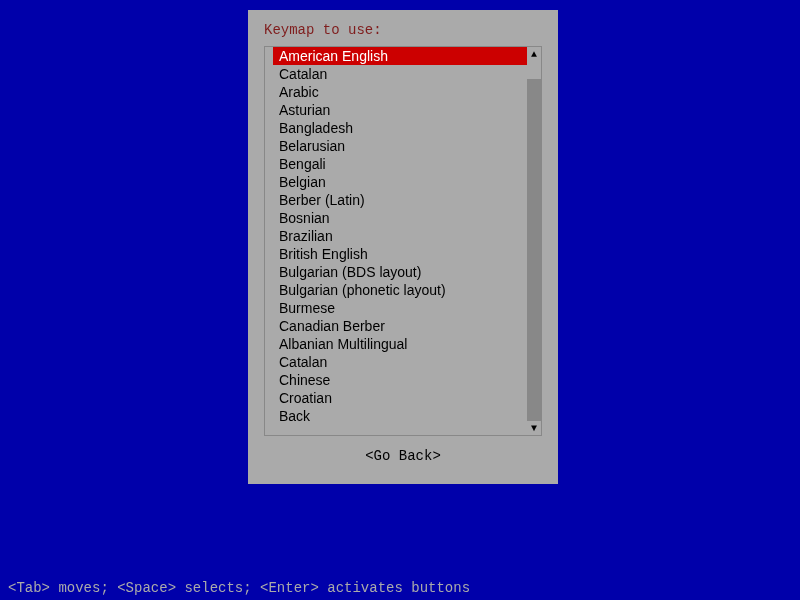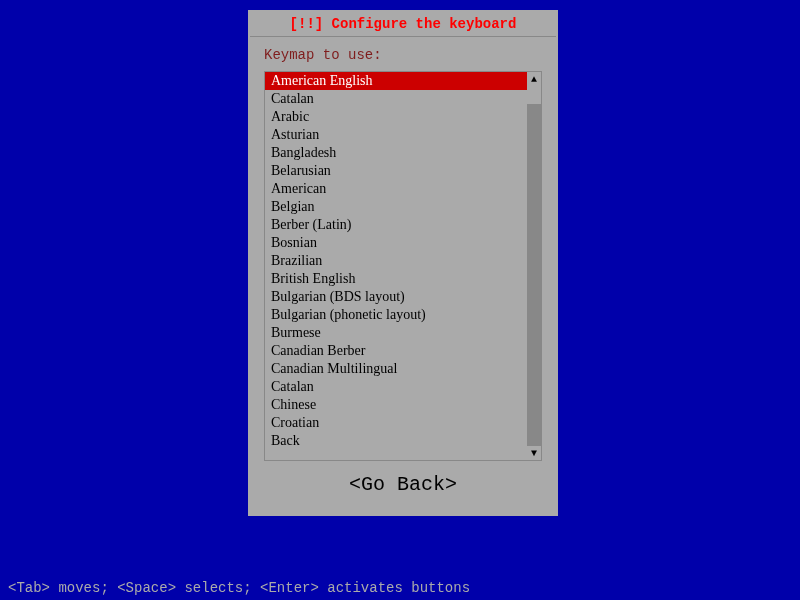--- a/index.html
+++ b/index.html
@@ -61,41 +61,42 @@
     #list-items {
       flex: 1;
       overflow: hidden;
     }
 
     .list-item {
       padding: 1px 6px;
       color: #000000;
       cursor: pointer;
       white-space: nowrap;
-      font-family: Liberation Serif, serif;
+      font-family: Liberation Sans, sans-serif;
       font-size: 14px;
+      margin-left: 8px;
     }
 
     .list-item.selected {
       background-color: #cc0000;
       color: #ffffff;
     }
 
     #go-back-container {
       text-align: center;
       padding: 12px 0 8px;
     }
 
     #go-back-btn {
       color: #000000;
       cursor: pointer;
       background: none;
       border: none;
       font-family: 'Courier New', Courier, monospace;
-      font-size: 20px;
+      font-size: 14px;
     }
 
     #status-bar {
       position: absolute;
       bottom: 0;
       left: 0;
       width: 672px;
       background-color: #0000aa;
       color: #aaaaaa;
       padding: 4px 8px;
@@ -133,44 +134,41 @@
       height: 18px;
       background-color: #aaaaaa;
       position: absolute;
       top: 0;
     }
   </style>
 </head>
 <body>
 
 <div id="dialog">
-  <div id="title-bar">
-    <span>[!!] Configure the keyboard</span>
-  </div>
   <div id="dialog-body">
     <span id="keymap-label">Keymap to use:</span>
     <div id="list-container">
       <div id="list-items">
           <div class="list-item selected">American English</div>
           <div class="list-item">Catalan</div>
           <div class="list-item">Arabic</div>
           <div class="list-item">Asturian</div>
           <div class="list-item">Bangladesh</div>
           <div class="list-item">Belarusian</div>
-          <div class="list-item">American</div>
+          <div class="list-item">Bengali</div>
           <div class="list-item">Belgian</div>
           <div class="list-item">Berber (Latin)</div>
           <div class="list-item">Bosnian</div>
           <div class="list-item">Brazilian</div>
           <div class="list-item">British English</div>
           <div class="list-item">Bulgarian (BDS layout)</div>
           <div class="list-item">Bulgarian (phonetic layout)</div>
           <div class="list-item">Burmese</div>
           <div class="list-item">Canadian Berber</div>
-          <div class="list-item">Canadian Multilingual</div>
+          <div class="list-item">Albanian Multilingual</div>
           <div class="list-item">Catalan</div>
           <div class="list-item">Chinese</div>
           <div class="list-item">Croatian</div>
           <div class="list-item">Back</div>
         </div>
       <div class="scrollbar-area">
         <div class="scroll-arrow">▲</div>
         <div class="scroll-body">
           <div class="scroll-thumb-inner"></div>
         </div>

